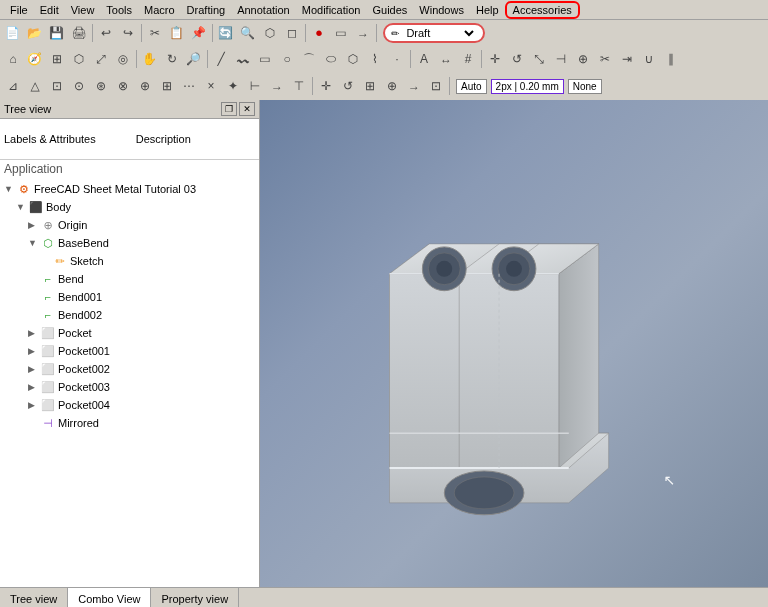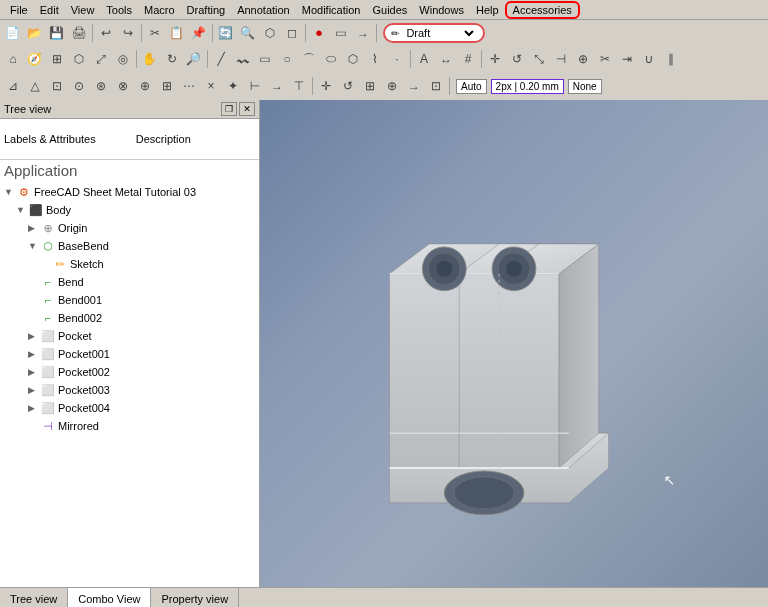--- a/index.html
+++ b/index.html
@@ -106,21 +106,21 @@
     .panel-labels {
       display: flex;
       padding: 14px 4px;
       font-size: 11px;
       border-bottom: 1px solid #ccc;
       gap: 40px;
     }
 
     .application-label {
       padding: 2px 4px;
-      font-size: 15px;
+      font-size: 12px;
       color: #555;
     }
 
     .tree-content {
       flex: 1;
       overflow-y: auto;
       padding: 2px 0;
       font-size: 11px;
     }
     .tree-item {

